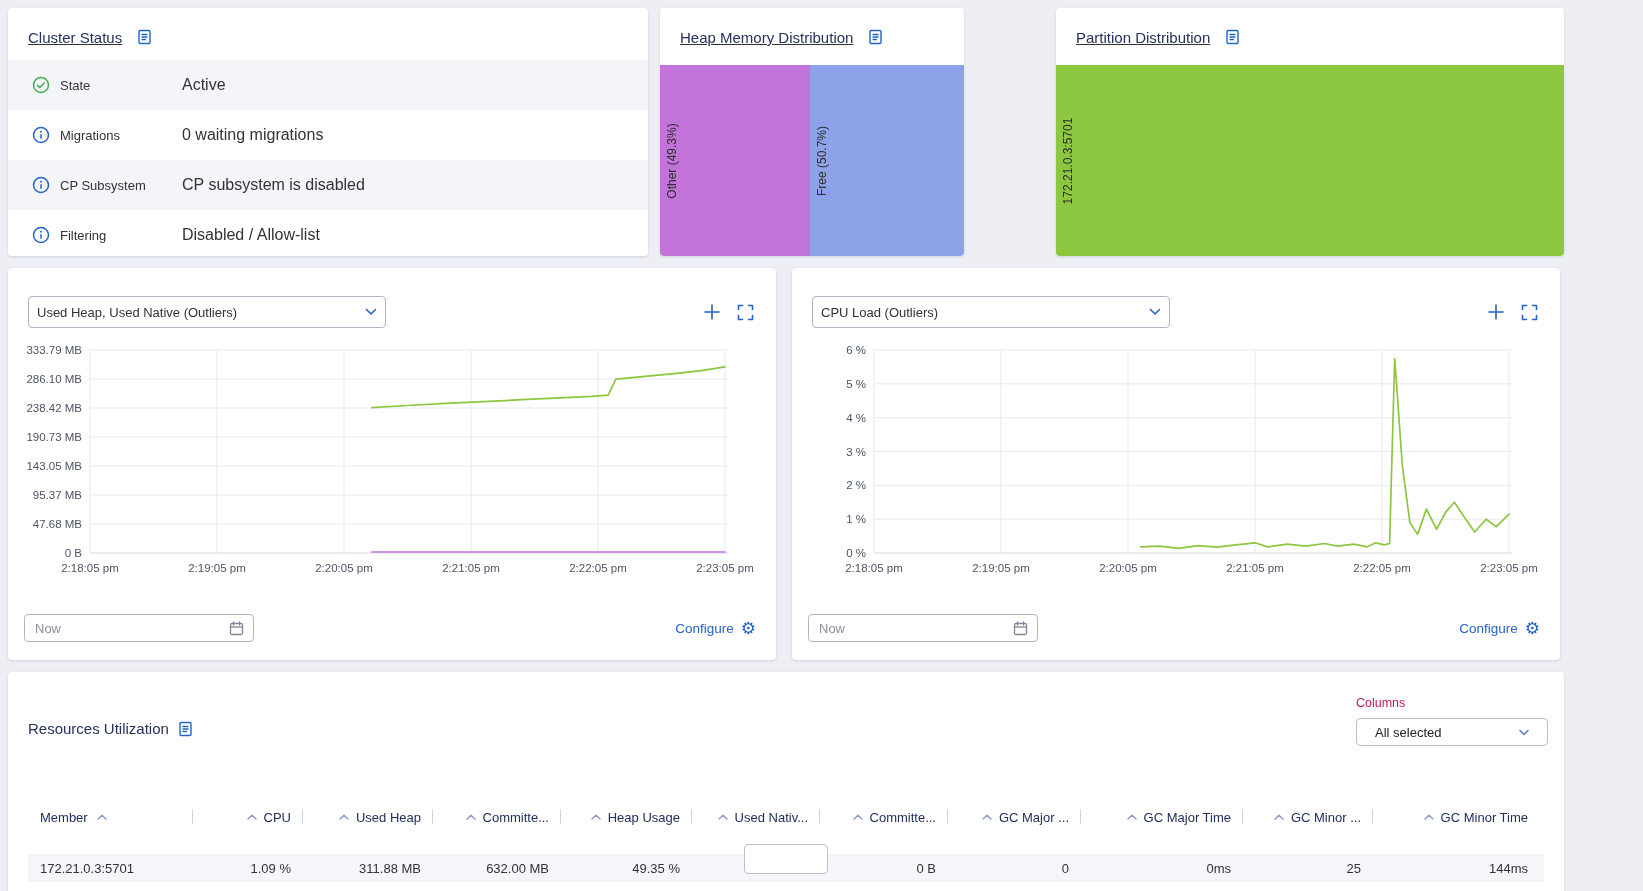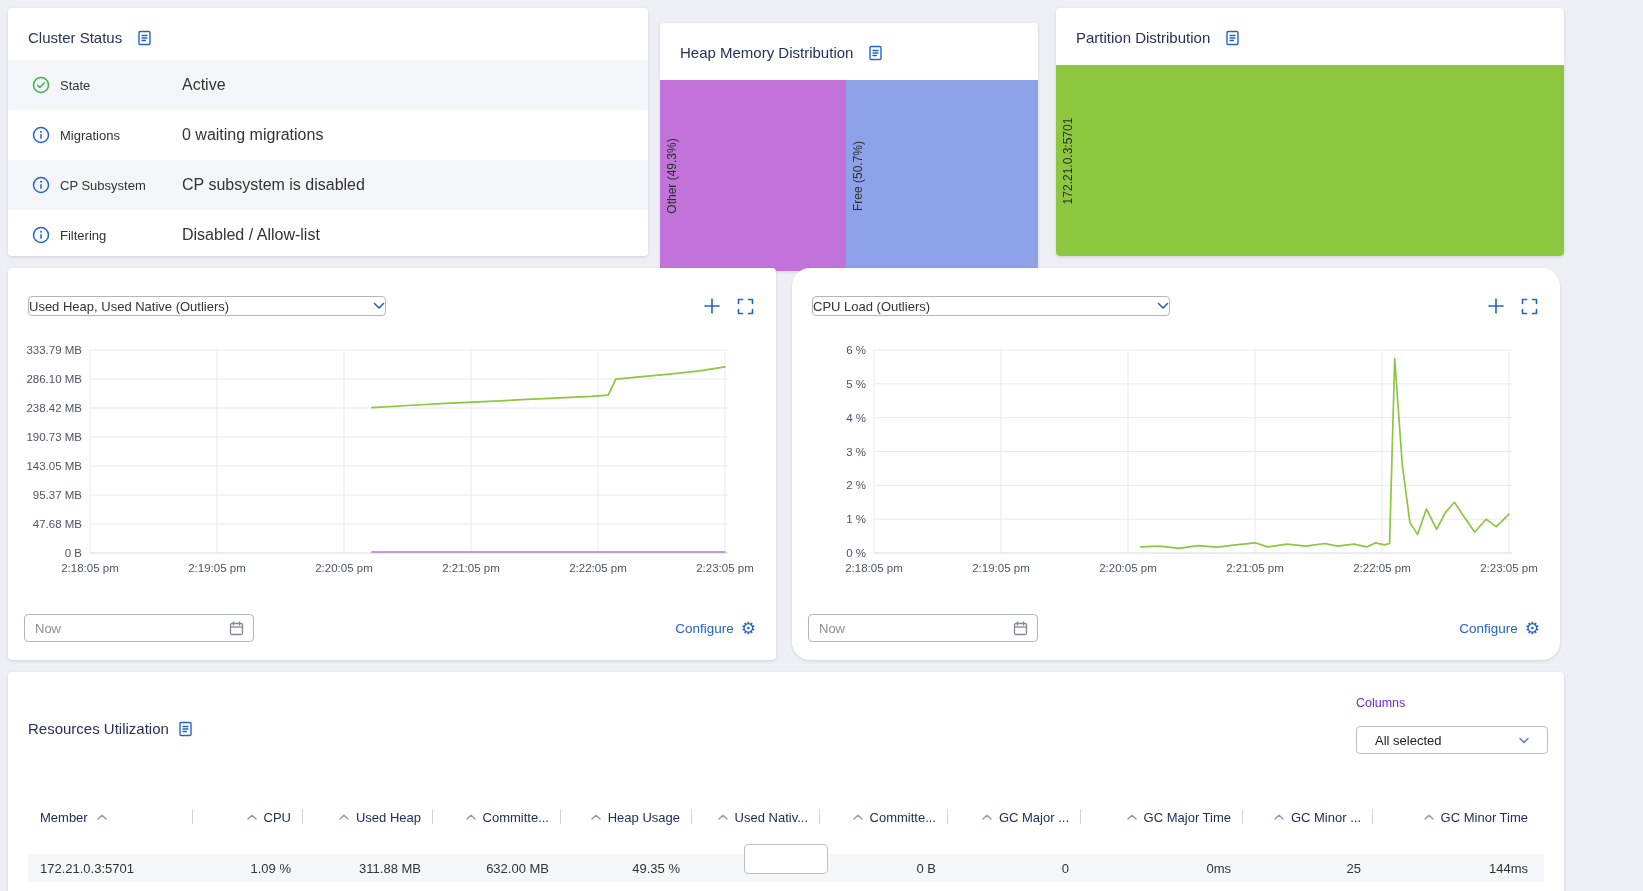--- a/index.html
+++ b/index.html
@@ -11,22 +11,23 @@
     overflow: hidden;
     color: #333;
   }
   .card {
     position: absolute;
     background: #fff;
     border-radius: 4px;
     box-shadow: 0 1px 2px rgba(20,30,70,.08), 0 1px 4px rgba(20,30,70,.06);
   }
   .card-title-row {
-    display: flex; align-items: center; gap: 15px;
+    display: flex; gap: 15px;
     padding: 21px 20px 14px 20px;
+    text-decoration: underline;
   }
   .card-title { font-size: 15px; font-weight: 500; color: #25315a; }
   .doc-icon { display: inline-flex; cursor: pointer; }
 
   
   .status-row { height: 50px; display: flex; align-items: center; padding: 0 20px 0 24px; }
   .status-row.striped { background: #f4f5f9; }
   .row-icon { display: inline-flex; margin-right: 10px; }
   .row-label { width: 122px; font-size: 13px; color: #333; }
   .row-value { font-size: 16px; color: #333; }
@@ -40,45 +41,45 @@
   .vlabel {
     position: absolute; left: 5px; top: 50%;
     transform: translateY(-50%) rotate(180deg);
     writing-mode: vertical-rl;
     font-size: 12px; color: #2d2d2d; white-space: nowrap;
   }
 
   
   .metric-head { position: absolute; top: 28px; left: 20px; right: 22px; display: flex; align-items: center; }
   .metric-select {
-    width: 358px; height: 20px; background: #fff;
+    width: 358px; height: 32px; background: #fff;
     border: 1px solid #aeb5c5; border-radius: 4px;
     display: flex; align-items: center; justify-content: space-between;
-    padding: 0 0; font-size: 13px; color: #333; cursor: pointer;
+    padding: 0 8px; font-size: 13px; color: #333; cursor: pointer;
   }
   .icon-btns { margin-left: auto; display: flex; align-items: center; gap: 16px; }
   .icon-btn { display: inline-flex; cursor: pointer; }
   .chart-box { position: absolute; left: 0; top: 72px; width: 768px; height: 240px; }
   .metric-foot {
     position: absolute; left: 16px; right: 20px; top: 346px; height: 28px;
     display: flex; align-items: center; justify-content: space-between;
   }
   .time-input {
     width: 230px; height: 28px; background: #fff;
     border: 1px solid #aeb5c5; border-radius: 4px;
     display: flex; align-items: center; justify-content: space-between;
     padding: 0 9px 0 10px; font-size: 13px; color: #8a8f9c; cursor: pointer;
   }
   .configure { display: flex; align-items: center; gap: 7px; color: #2264cc; font-size: 13.5px; cursor: pointer; text-decoration: none; }
   .gear { font-size: 17px; line-height: 1; color: #2264cc; }
 
   
   .res-title-row { position: absolute; left: 20px; top: 48px; display: flex; align-items: center; gap: 9px; }
   .columns-group { position: absolute; right: 16px; top: 24px; width: 192px; }
-  .columns-label { font-size: 12.5px; color: #6d28d9; margin-bottom: 16px; }
+  .columns-label { font-size: 12.5px; color: #be185d; margin-bottom: 8px; }
   .columns-select {
     height: 28px; background: #fff; border: 1px solid #b9bfcc; border-radius: 4px;
     display: flex; align-items: center; justify-content: space-between;
     padding: 0 18px; font-size: 13px; color: #222; cursor: pointer;
   }
   .res-table { position: absolute; left: 20px; right: 20px; top: 108px; }
   .t-head, .t-row {
     display: grid;
     grid-template-columns: 165px 110px 130px 128px 131px 128px 128px 133px 162px 130px 167px;
     margin-top: 24px;
@@ -156,21 +157,21 @@
             <circle cx="9" cy="5.7" r="1" fill="#2264cc"></circle>
             <rect x="8.25" y="7.9" width="1.5" height="5" rx="0.75" fill="#2264cc"></rect>
           </svg>
       </span>
       <span class="row-label">Filtering</span>
       <span class="row-value">Disabled / Allow-list</span>
     </div>
   </div>
 </section>
 
-<section class="card" style="left:660px; top:23px; width:378px; height:248px;">
+<section class="card" style="left:660px; top:8px; width:304px; height:248px;">
   <div class="card-title-row">
     <span class="card-title">Heap Memory Distribution</span>
     <span class="doc-icon">
       <svg width="15" height="16" viewBox="0 0 15 16">
           <rect x="2" y="1.5" width="11" height="13" rx="1.2" fill="none" stroke="#2264cc" stroke-width="1.4"></rect>
           <path d="M5 5.5h5M5 8h5M5 10.5h3.5" stroke="#2264cc" stroke-width="1.3" stroke-linecap="round" fill="none"></path>
         </svg>
     </span>
   </div>
   <div class="dist-wrap">
@@ -262,21 +263,21 @@
           <path d="M4.5 1v3M10.5 1v3" stroke="#7e8698" stroke-width="1.3" stroke-linecap="round"></path>
         </svg>
     </div>
     <a class="configure">
       <span>Configure</span>
       <span class="gear">⚙</span>
     </a>
   </div>
 </section>
 
-<section class="card" style="left:792px; top:268px; width:768px; height:392px;border-radius:18px;">
+<section class="card" style="left:792px; top:268px; width:768px; height:392px;">
   <div class="metric-head">
     <div class="metric-select">
       <span>CPU Load (Outliers)</span>
       <svg width="12" height="8" viewBox="0 0 12 8">
           <path d="M1.5 1.5L6 6l4.5-4.5" fill="none" stroke="#2264cc" stroke-width="1.6" stroke-linecap="round" stroke-linejoin="round"></path>
         </svg>
     </div>
     <div class="icon-btns">
       <span class="icon-btn">
         <svg width="18" height="18" viewBox="0 0 18 18">

